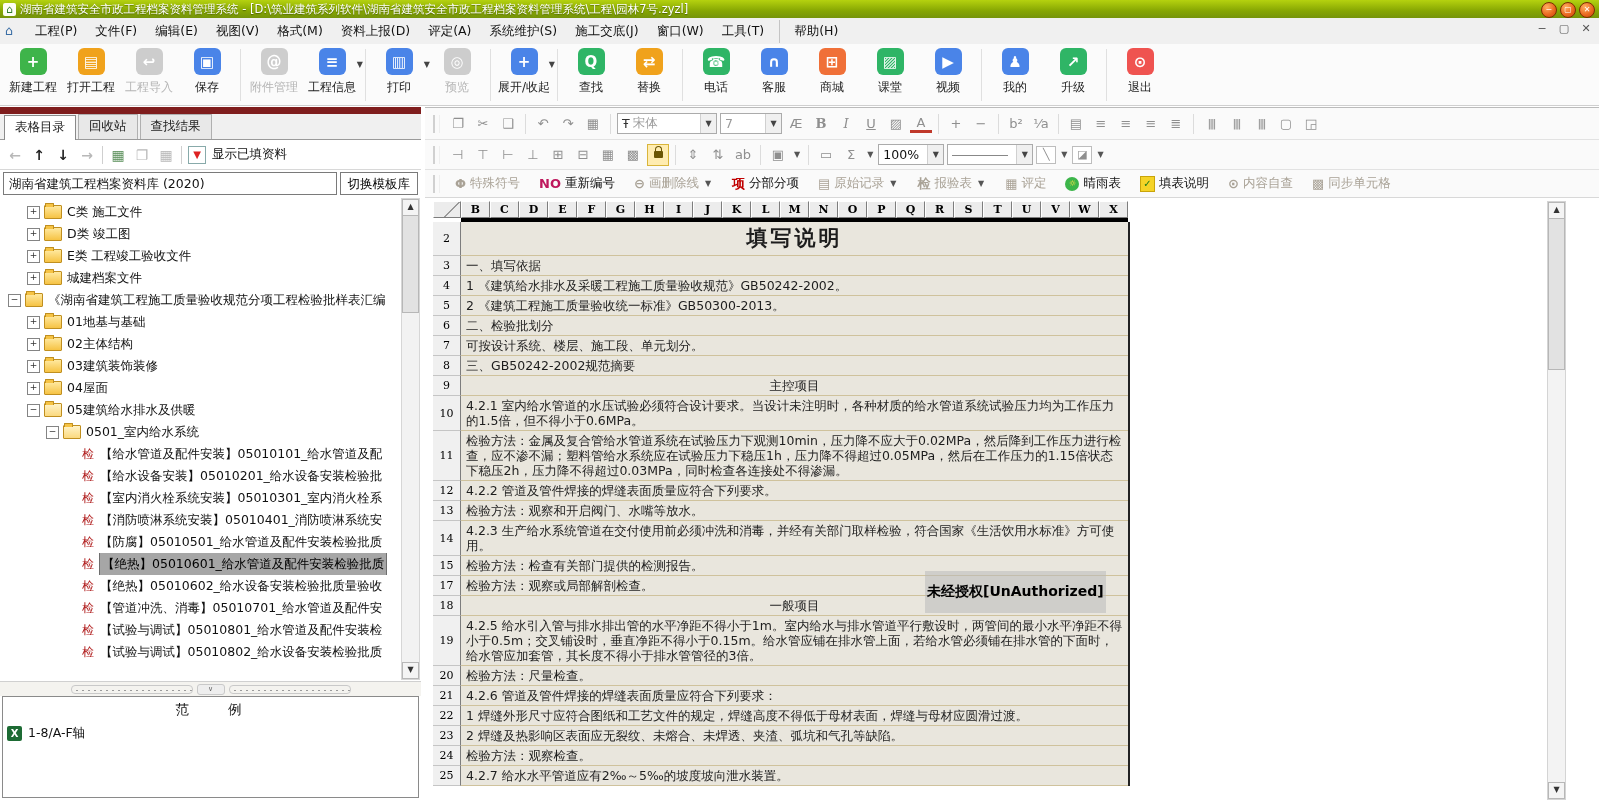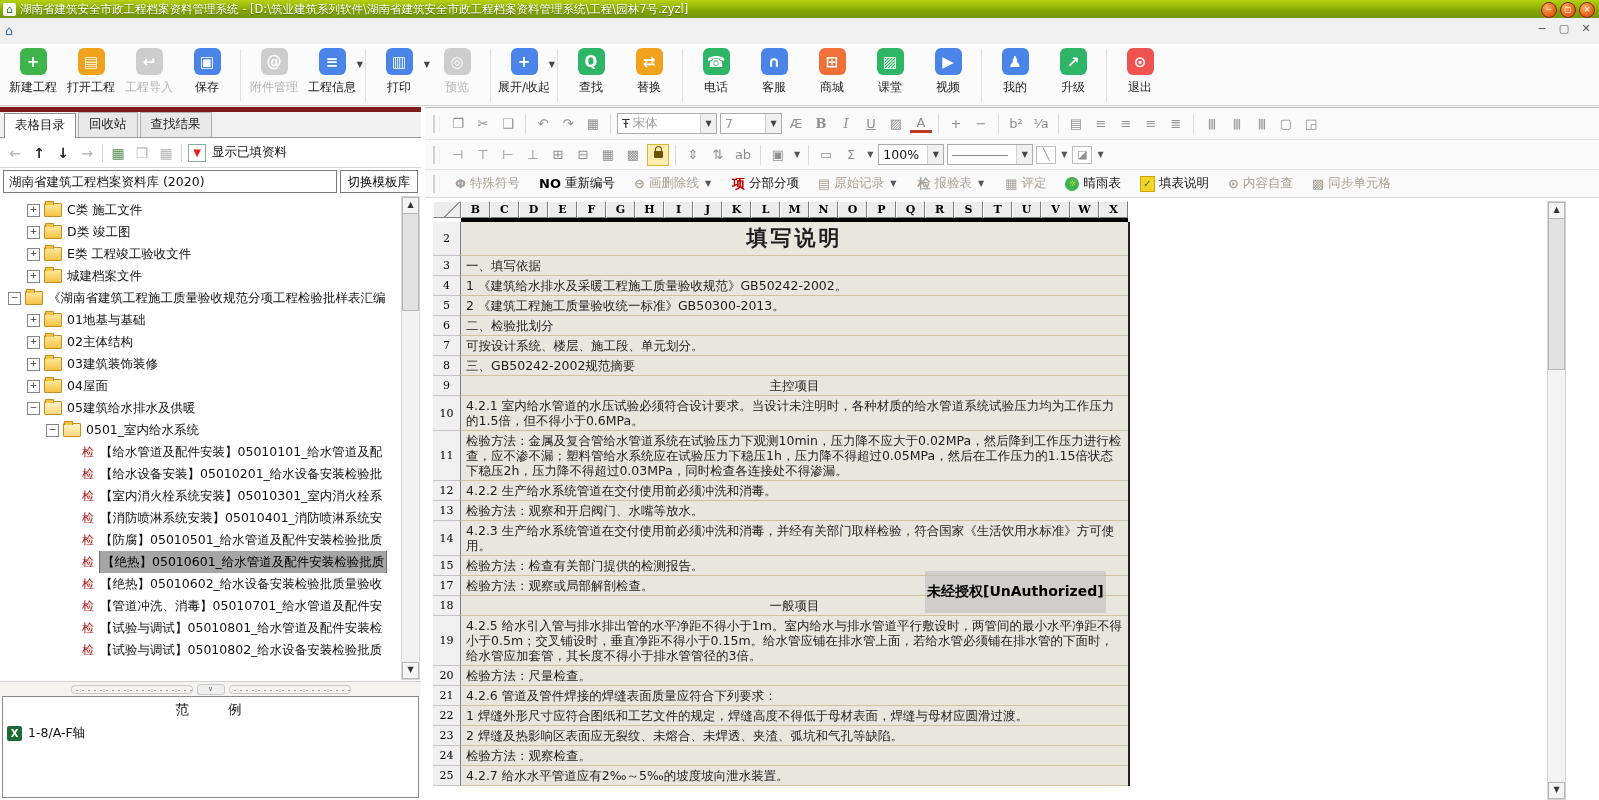--- a/index.html
+++ b/index.html
@@ -33,21 +33,21 @@
   .tb-btn{width:58px;display:flex;flex-direction:column;align-items:center;position:relative;cursor:default;}
   .tb-ico{width:27px;height:27px;border-radius:6px;color:#fff;font-size:15px;font-weight:bold;
     display:flex;align-items:center;justify-content:center;}
   .tb-label{font-size:12px;color:#222;margin-top:4px;white-space:nowrap;}
   .tb-btn.disabled .tb-label{color:#b5b5b5;}
   .tb-dd{position:absolute;right:-2px;top:12px;font-size:8px;color:#444;}
   .tb-sep{width:1px;background:#e0e0e0;height:52px;margin:1px 4px 0 4px;}
 
   
   .sidebar{position:absolute;left:0;top:107px;width:421px;bottom:0;background:#fff;
-    border-top:5px solid #7f1d1d;display:flex;flex-direction:column;}
+    border-top:7px solid #7f1d1d;display:flex;flex-direction:column;}
   .side-tabs{height:25px;background:#f0f0f0;display:flex;align-items:flex-end;padding-left:4px;
     border-bottom:1px solid #9a9a9a;font-size:12.5px;}
   .side-tab{padding:3px 10px 4px;border:1px solid #b0b0b0;border-bottom:none;margin-right:2px;background:#e8e8e8;color:#222;}
   .side-tab.active{background:#fff;position:relative;top:1px;border-color:#8a8a8a;}
   .side-nav{height:29px;display:flex;align-items:center;gap:6px;padding:0 6px;border-bottom:1px solid #d8d8d8;}
   .nav-ico{font-size:14px;font-weight:bold;width:18px;text-align:center;}
   .nav-gray{color:#b8b8b8;} .nav-black{color:#222;}
   .nav-sep{width:1px;height:18px;background:#cfcfcf;}
   .funnel{width:16px;height:16px;border:1px solid #8aa;background:#fff;color:#d22;
     font-size:10px;line-height:15px;text-align:center;}
@@ -151,20 +151,34 @@
     <span class="title-text">湖南省建筑安全市政工程档案资料管理系统 - [D:\筑业建筑系列软件\湖南省建筑安全市政工程档案资料管理系统\工程\园林7号.zyzl]</span>
     <span class="win-btns">
       <span class="win-btn">─</span>
       <span class="win-btn">▢</span>
       <span class="win-btn">✕</span>
     </span>
   </div>
 
   <div class="menubar">
     <span class="menu-home">⌂</span>
+    <span id="menu-items" style="display:flex;">
+        <span class="menu-item">工程(P)</span>
+        <span class="menu-item">文件(F)</span>
+        <span class="menu-item">编辑(E)</span>
+        <span class="menu-item">视图(V)</span>
+        <span class="menu-item">格式(M)</span>
+        <span class="menu-item">资料上报(D)</span>
+        <span class="menu-item">评定(A)</span>
+        <span class="menu-item">系统维护(S)</span>
+        <span class="menu-item">施工交底(J)</span>
+        <span class="menu-item">窗口(W)</span>
+        <span class="menu-item">工具(T)</span>
+        <span class="menu-item sep-before">帮助(H)</span>
+      </span>
     <span class="mdi-btns">
       <span>─</span>
       <span>▢</span>
       <span>✕</span>
     </span>
   </div>
 
   <div class="toolbar" id="big-toolbar">
       <div class="tb-btn">
         <span class="tb-ico" style="background: rgb(62, 180, 74);">+</span>
@@ -487,21 +501,21 @@
         <span class="fi boxed">◪</span>
         <span class="dd-free">▼</span>
       </div>
     <div class="fmt fmt3" id="fmt-row3">
         <span class="grip"></span>
         <span class="sp-btn disabled">
           <span class="sp-ico" style="color: rgb(169, 162, 150);">Φ</span>
           <span>特殊符号</span>
         </span>
         <span class="sp-btn">
-          <span class="sp-ico" style="color: #000000;">NO</span>
+          <span class="sp-ico" style="color: #be185d;">NO</span>
           <span>重新编号</span>
         </span>
         <span class="sp-btn disabled">
           <span class="sp-ico" style="color: rgb(169, 162, 150);">⊖</span>
           <span>画删除线</span>
           <span class="dd-free">▼</span>
         </span>
         <span class="sp-btn">
           <span class="sp-ico" style="color: rgb(192, 0, 0);">项</span>
           <span>分部分项</span>
@@ -602,21 +616,21 @@
           <div class="srow">
             <div class="rnum">10</div>
             <div class="rtext">4.2.1  室内给水管道的水压试验必须符合设计要求。当设计未注明时，各种材质的给水管道系统试验压力均为工作压力的1.5倍，但不得小于0.6MPa。</div>
           </div>
           <div class="srow">
             <div class="rnum">11</div>
             <div class="rtext">检验方法：金属及复合管给水管道系统在试验压力下观测10min，压力降不应大于0.02MPa，然后降到工作压力进行检查，应不渗不漏；塑料管给水系统应在试验压力下稳压1h，压力降不得超过0.05MPa，然后在工作压力的1.15倍状态下稳压2h，压力降不得超过0.03MPa，同时检查各连接处不得渗漏。</div>
           </div>
           <div class="srow">
             <div class="rnum">12</div>
-            <div class="rtext">4.2.2  生产给水系统管道在交付使用前必须冲洗和消毒。</div>
+            <div class="rtext">4.2.2  管道及管件焊接的焊缝表面质量应符合下列要求。</div>
           </div>
           <div class="srow">
             <div class="rnum">13</div>
             <div class="rtext">检验方法：观察和开启阀门、水嘴等放水。</div>
           </div>
           <div class="srow">
             <div class="rnum">14</div>
             <div class="rtext">4.2.3  生产给水系统管道在交付使用前必须冲洗和消毒，并经有关部门取样检验，符合国家《生活饮用水标准》方可使用。</div>
           </div>
           <div class="srow">

